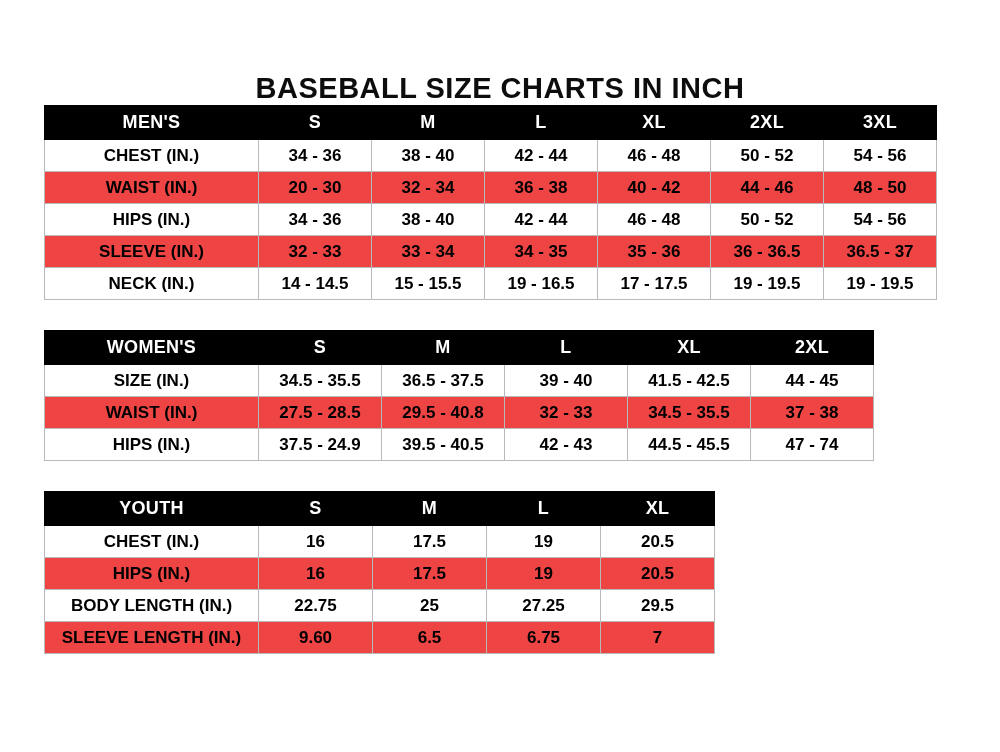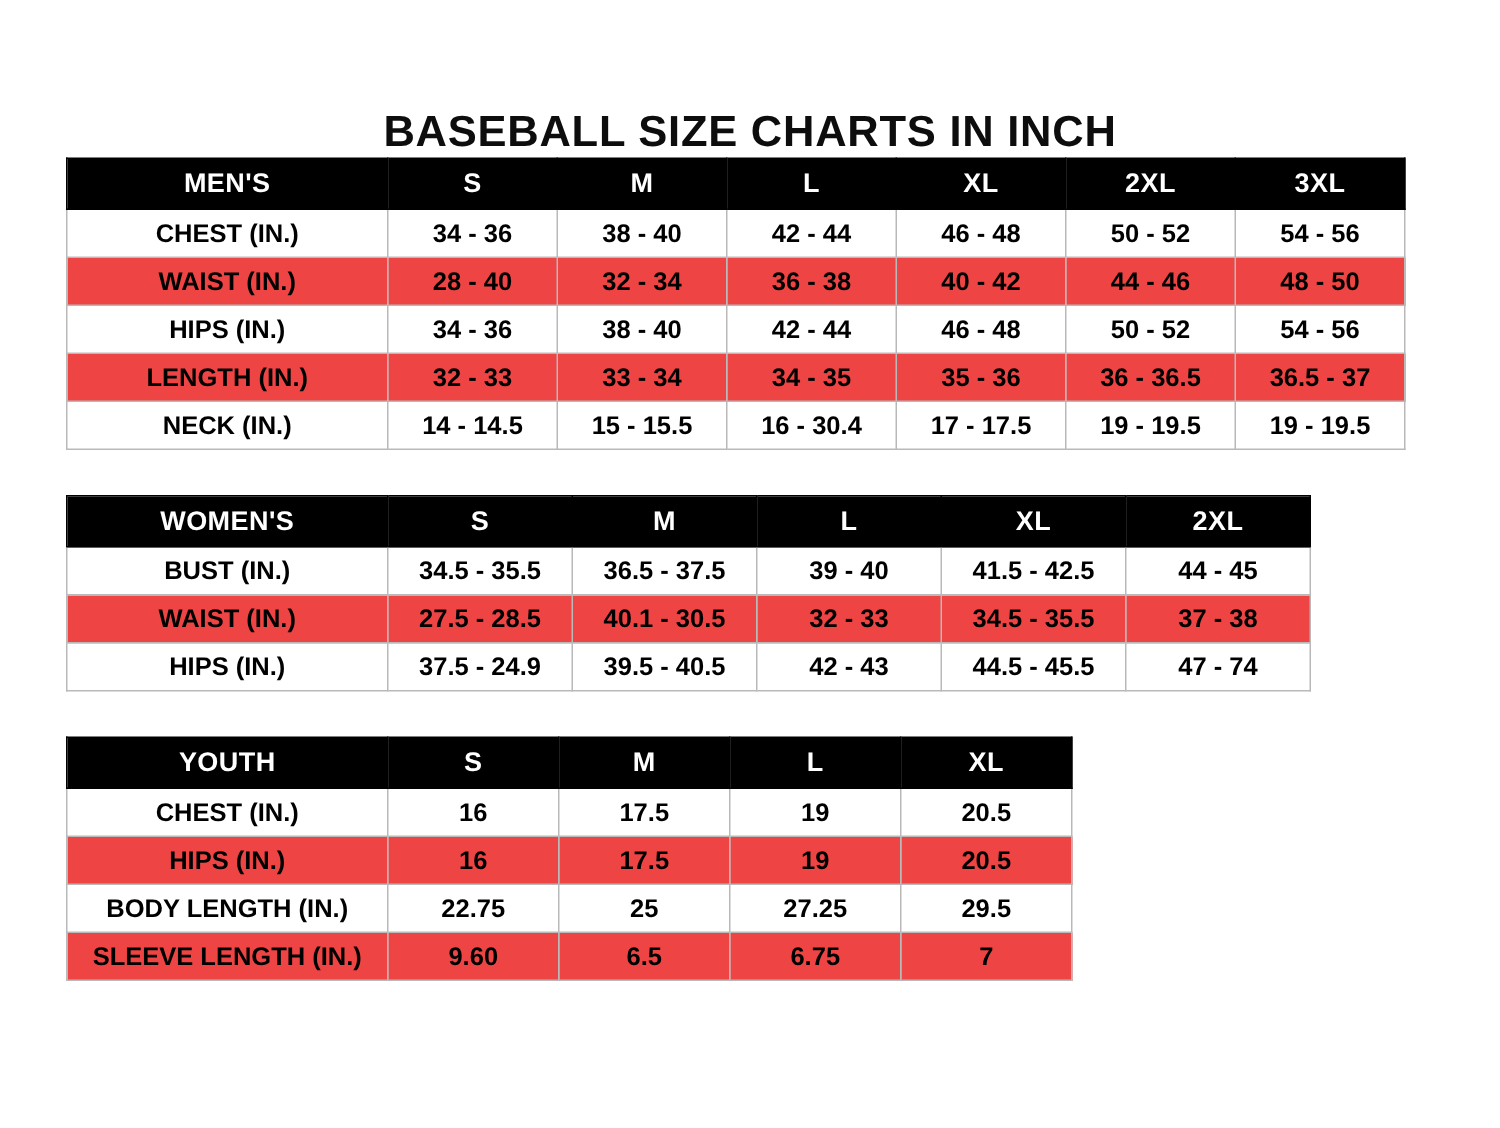--- a/index.html
+++ b/index.html
@@ -109,50 +109,50 @@
           <td class="rowlabel">CHEST (IN.)</td>
           <td>34 - 36</td>
           <td>38 - 40</td>
           <td>42 - 44</td>
           <td>46 - 48</td>
           <td>50 - 52</td>
           <td>54 - 56</td>
         </tr>
         <tr class="alt">
           <td class="rowlabel">WAIST (IN.)</td>
-          <td>28 - 40</td>
+          <td>20 - 30</td>
           <td>32 - 34</td>
           <td>36 - 38</td>
           <td>40 - 42</td>
           <td>44 - 46</td>
           <td>48 - 50</td>
         </tr>
         <tr>
           <td class="rowlabel">HIPS (IN.)</td>
           <td>34 - 36</td>
           <td>38 - 40</td>
           <td>42 - 44</td>
           <td>46 - 48</td>
           <td>50 - 52</td>
           <td>54 - 56</td>
         </tr>
         <tr class="alt">
-          <td class="rowlabel">LENGTH (IN.)</td>
+          <td class="rowlabel">SLEEVE (IN.)</td>
           <td>32 - 33</td>
           <td>33 - 34</td>
           <td>34 - 35</td>
           <td>35 - 36</td>
           <td>36 - 36.5</td>
           <td>36.5 - 37</td>
         </tr>
         <tr>
           <td class="rowlabel">NECK (IN.)</td>
           <td>14 - 14.5</td>
           <td>15 - 15.5</td>
-          <td>16 - 30.4</td>
+          <td>19 - 16.5</td>
           <td>17 - 17.5</td>
           <td>19 - 19.5</td>
           <td>19 - 19.5</td>
         </tr>
       </tbody>
     </table>
 
     <table class="women">
       <colgroup>
         <col class="c0">
@@ -167,31 +167,31 @@
           <th class="rowlabel">WOMEN'S</th>
           <th>S</th>
           <th>M</th>
           <th>L</th>
           <th>XL</th>
           <th>2XL</th>
         </tr>
       </thead>
       <tbody>
         <tr>
-          <td class="rowlabel">BUST (IN.)</td>
+          <td class="rowlabel">SIZE (IN.)</td>
           <td>34.5 - 35.5</td>
           <td>36.5 - 37.5</td>
           <td>39 - 40</td>
           <td>41.5 - 42.5</td>
           <td>44 - 45</td>
         </tr>
         <tr class="alt">
           <td class="rowlabel">WAIST (IN.)</td>
           <td>27.5 - 28.5</td>
-          <td>40.1 - 30.5</td>
+          <td>29.5 - 40.8</td>
           <td>32 - 33</td>
           <td>34.5 - 35.5</td>
           <td>37 - 38</td>
         </tr>
         <tr>
           <td class="rowlabel">HIPS (IN.)</td>
           <td>37.5 - 24.9</td>
           <td>39.5 - 40.5</td>
           <td>42 - 43</td>
           <td>44.5 - 45.5</td>

